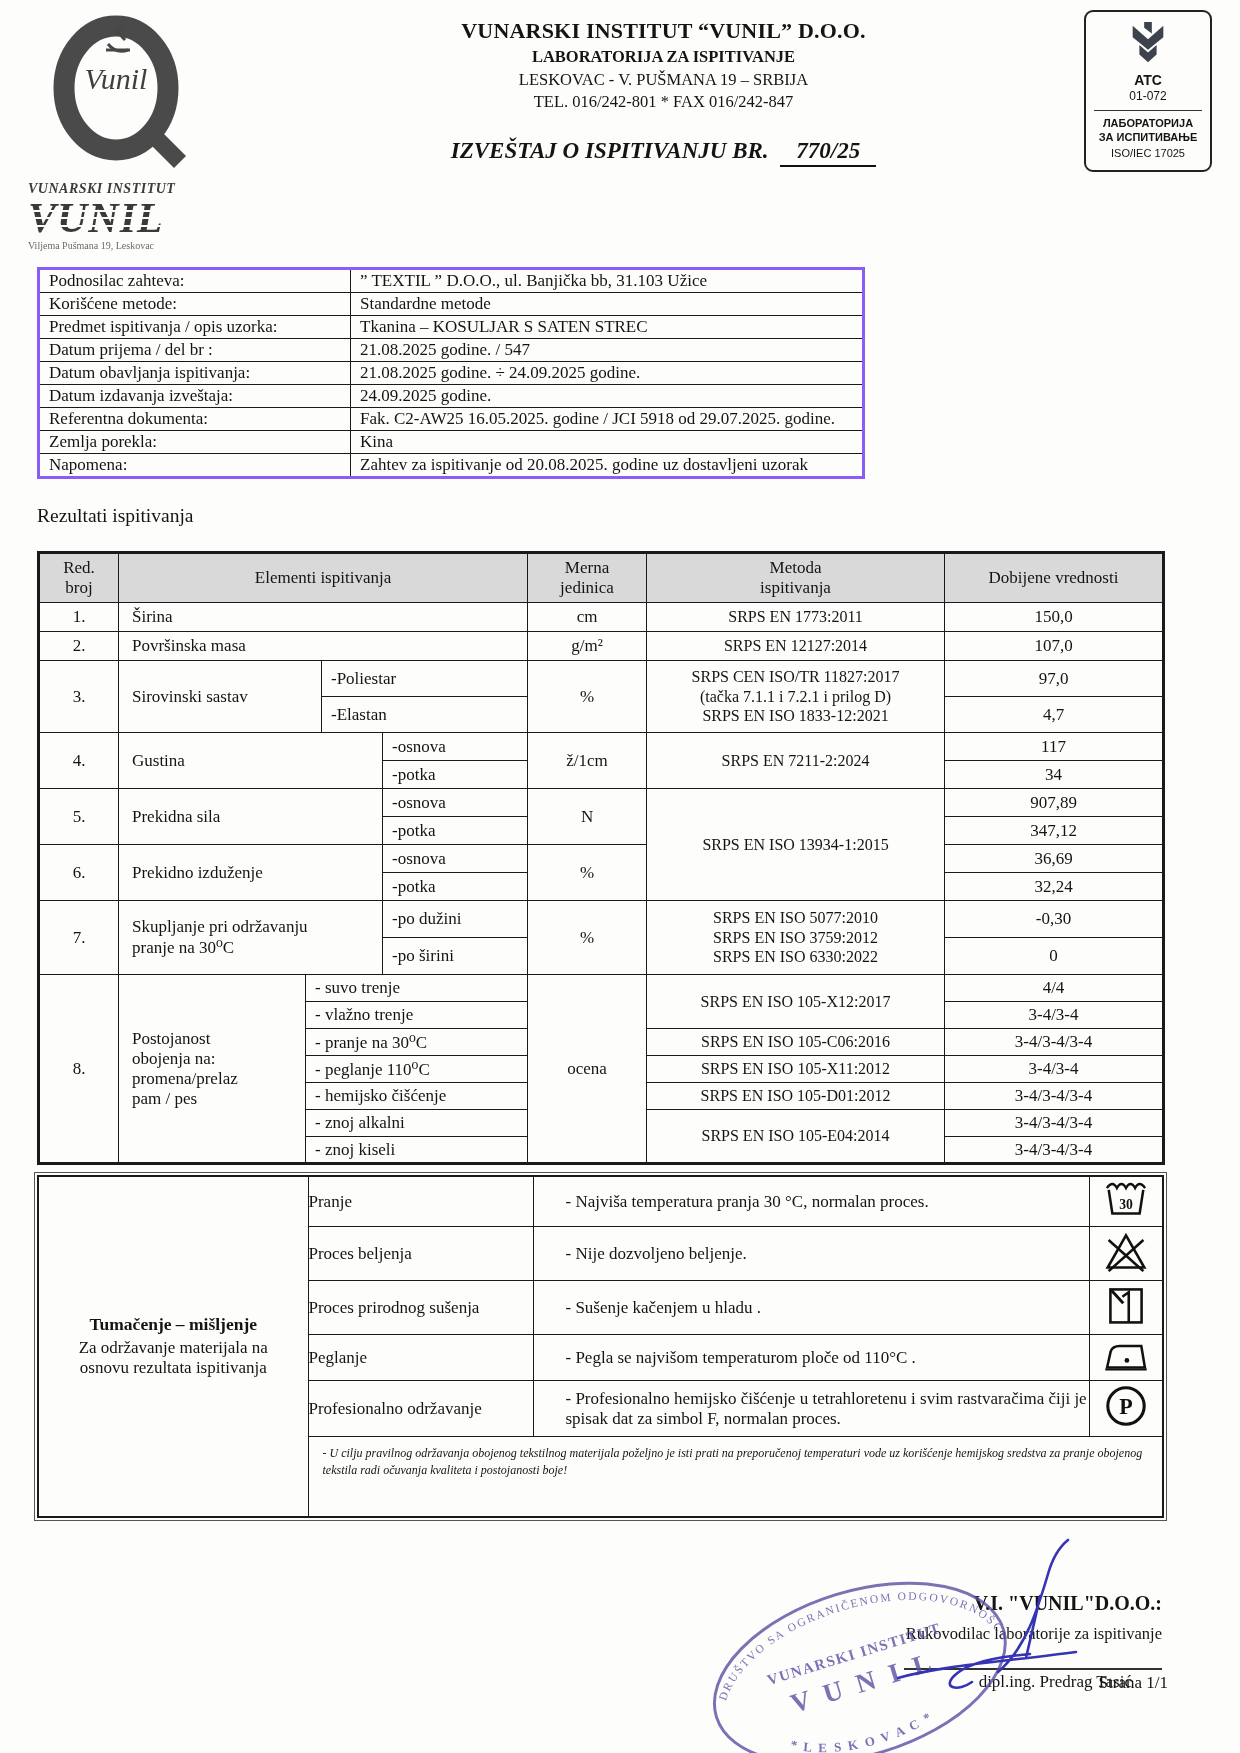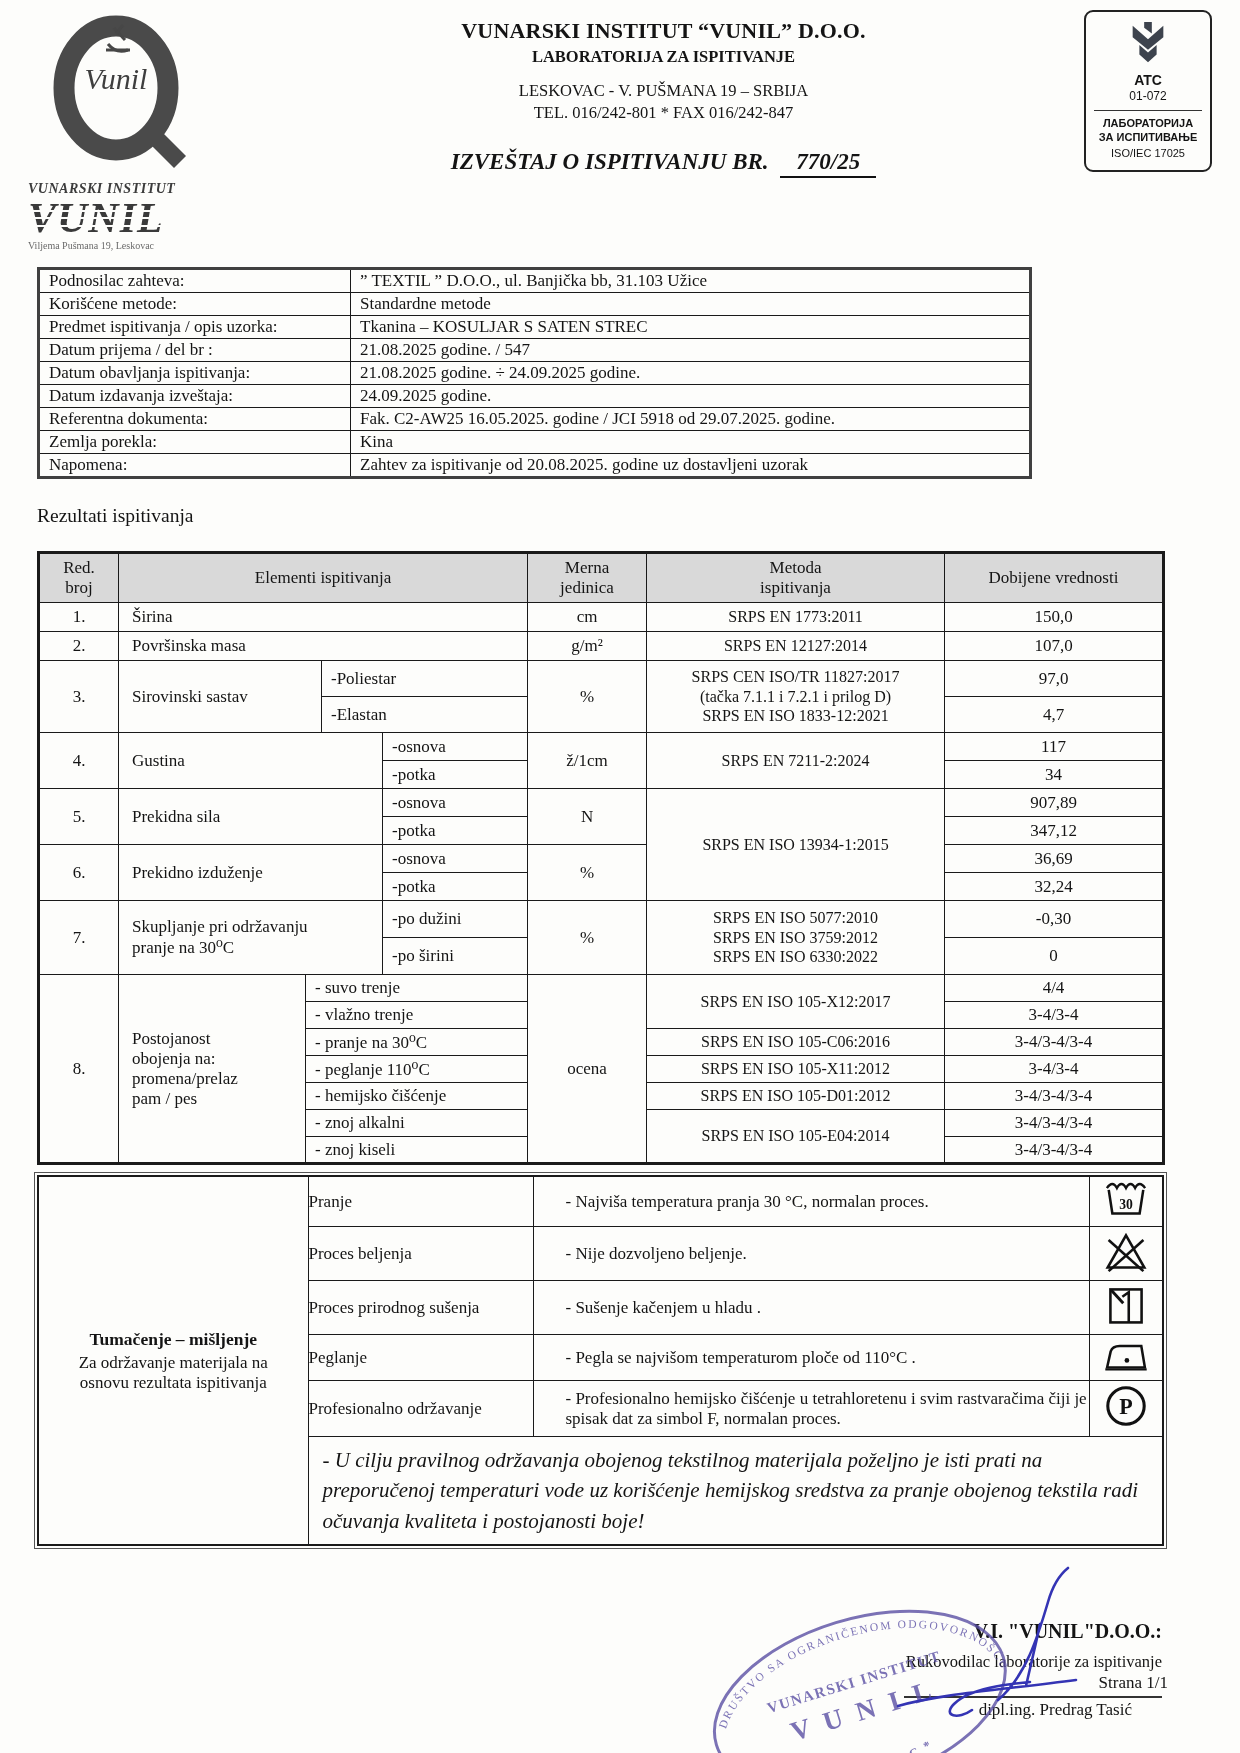--- a/index.html
+++ b/index.html
@@ -10,37 +10,37 @@
   .hdr-left{width:215px;position:relative;}
   .inst{font-style:italic;font-weight:bold;font-size:14px;letter-spacing:.5px;color:#3c3c3c;margin-top:2px;}
   .wordmark-wrap{position:relative;display:inline-block;line-height:1;}
   .wordmark{font-style:italic;font-weight:bold;font-size:42px;letter-spacing:1px;color:#3a3a3a;}
   .wordmark-wrap i{position:absolute;left:-2px;right:-2px;height:2px;background:#fdfdfb;}
   .wordmark-wrap .s1{top:30%}.wordmark-wrap .s2{top:48%}.wordmark-wrap .s3{top:66%}
   .addr-small{font-size:10px;color:#6a6a6a;margin-top:1px;}
   .hdr-center{flex:1;text-align:center;padding-top:8px;}
   .org{font-weight:bold;font-size:22px;letter-spacing:.2px;}
   .lab{font-weight:bold;font-size:16.5px;margin-top:3px;}
-  .adr{font-size:16.5px;margin-top:14px;}
+  .adr{font-size:16.5px;margin-top:3px;}
   .tel{font-size:16.5px;margin-top:2px;}
   .title-line{margin-top:26px;font-weight:bold;font-style:italic;font-size:23px;}
   .rn{display:inline-block;border-bottom:2.5px solid #111;padding:0 16px 1px 16px;margin-left:6px;}
   .hdr-right{width:128px;}
   .badge{border:2px solid #222;border-radius:9px;height:162px;text-align:center;padding-top:8px;box-sizing:border-box;}
   .badge .b1{font-family:"Liberation Sans","DejaVu Sans",sans-serif;font-weight:bold;font-size:14px;margin-top:2px;}
   .badge .b2{font-family:"Liberation Sans","DejaVu Sans",sans-serif;font-size:12px;margin-top:1px;}
   .bdiv{border-top:1.5px solid #333;margin:7px 8px 6px 8px;}
   .badge .b3{font-family:"Liberation Sans","DejaVu Sans",sans-serif;font-weight:bold;font-size:11px;line-height:1.25;}
   .badge .b4{font-family:"Liberation Sans","DejaVu Sans",sans-serif;font-size:11px;margin-top:2px;}
   
   table{border-collapse:collapse;table-layout:fixed;}
   td,th{border:1px solid #1a1a1a;font-size:17px;vertical-align:middle;overflow:hidden;}
   .ml{white-space:pre-line;}
   
-  .info{width:995px;margin:16px 0 0 37px;border:3px solid #404040;}
+  .info{width:828px;margin:16px 0 0 37px;border:3px solid #8b5cf6;}
   .info td{height:22px;padding:0 6px 0 9px;}
   .info td.lbl{width:295px;}
   
   .sec-title{font-size:19.5px;font-weight:normal;margin:26px 0 0 37px;}
   
   .res{width:1125px;margin:24px 0 0 37px;border:3px solid #1a1a1a;}
   .res td{text-align:center;padding:0 4px;}
   .res thead td{background:#d9d9d9;font-size:17px;height:48px;}
   .res td.name{text-align:left;padding-left:13px;}
   .res td.sub{text-align:left;padding-left:9px;}
@@ -51,21 +51,21 @@
   .care{width:1125px;margin:10px 0 0 37px;border:2px solid #1a1a1a;box-shadow:0 0 0 2px #fdfdfb,0 0 0 3px #555;}
   .care td{font-size:17px;}
   .care td.cl{text-align:center;vertical-align:middle;}
   .care .ct-b{font-weight:bold;font-size:17.5px;}
   .care .ct-r{white-space:pre-line;margin-top:3px;}
   .care td.lbl2{padding-left:0;}
   .care td.desc{padding-left:32px;}
   .care td.sym{text-align:center;padding:2px;}
   .care tr.c42{height:42px}.care tr.c48{height:48px}.care tr.c45{height:45px}
   .care tr.c38{height:38px}.care tr.c52{height:52px}.care tr.c80{height:80px}
-  .care td.note{font-style:italic;font-size:21px;line-height:1.45;padding:8px 14px;vertical-align:top;}
+  .care td.note{font-style:italic;font-size:12px;line-height:1.45;padding:8px 14px;vertical-align:top;}
   
   .sig-block{position:relative;height:210px;margin-top:36px;}
   .sig-company{position:absolute;right:78px;top:38px;font-weight:bold;font-size:20px;}
   .sig-role{position:absolute;right:78px;top:70px;font-size:16.5px;}
   .sig-line{position:absolute;right:78px;top:114px;width:258px;border-top:2px solid #333;}
   .sig-name{position:absolute;right:108px;top:118px;font-size:17px;}
   .stamp{position:absolute;left:690px;top:22px;width:340px;height:195px;transform:rotate(-17deg);opacity:.8;}
   .autograph{position:absolute;left:880px;top:-18px;width:230px;height:165px;}
   .page-num{position:absolute;right:72px;bottom:60px;font-size:17px;}
   svg text{font-family:"Liberation Serif","DejaVu Serif",serif;}

